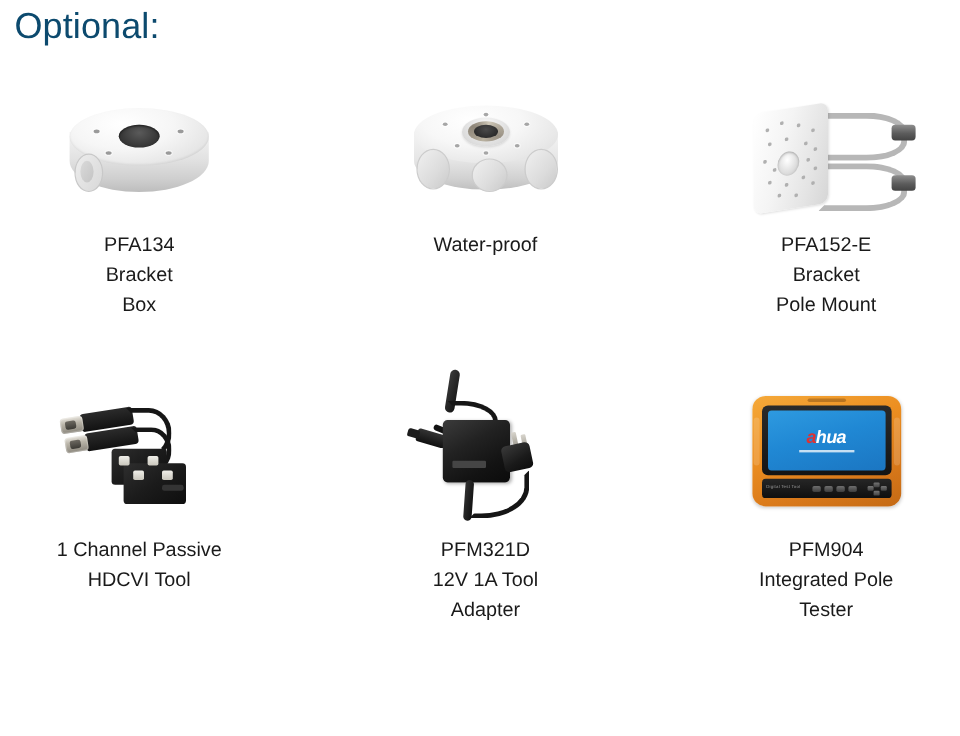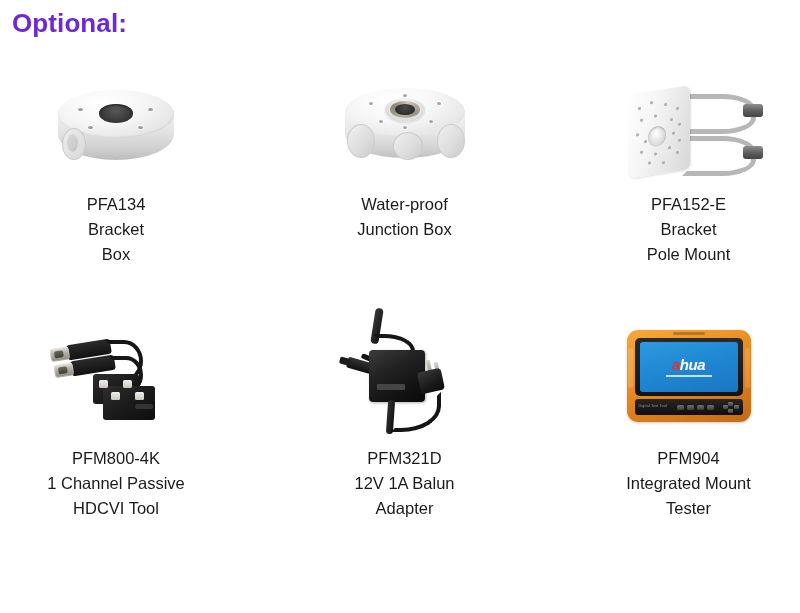--- a/index.html
+++ b/index.html
@@ -12,23 +12,23 @@
     height: 613px;
     position: relative;
     overflow: hidden;
     font-family: "Liberation Sans", sans-serif;
     color: #231f20;
   }
   #page-title {
     position: absolute;
     left: 12px;
     top: 6px;
-    font-size: 26px;
-    font-weight: 700;
-    color: #6d28d9;
+    font-size: 30px;
+    font-weight: 400;
+    color: #0c4a6e;
     letter-spacing: 0.1px;
     line-height: 34px;
   }
   .grid {
     position: absolute;
     left: 0;
     top: 62px;
     width: 800px;
   }
   .row {
@@ -420,21 +420,20 @@
           <div class="scr a1"></div>
             <div class="scr a2"></div>
           <div class="scr a3"></div>
             <div class="scr a4"></div>
           <div class="scr a5"></div>
             <div class="scr a6"></div>
         </div>
       </div>
       <div class="caption">
         <span class="ln">Water-proof</span>
-        <span class="ln">Junction Box</span>
       </div>
     </div>
 
     <div class="cell cell-3">
       <div class="imgwrap box-r1c3">
         <div class="pm">
           <div class="band b1"></div>
           <div class="band b2"></div>
           <div class="plate">
             <div class="ph"></div>
@@ -480,21 +479,20 @@
           <div class="mod m1"></div>
           <div class="mod m2"></div>
           <div class="term t1"></div>
             <div class="term t2"></div>
           <div class="term t3"></div>
             <div class="term t4"></div>
           <div class="slot"></div>
         </div>
       </div>
       <div class="caption">
-        <span class="ln">PFM800-4K</span>
         <span class="ln">1 Channel Passive</span>
         <span class="ln">HDCVI Tool</span>
       </div>
     </div>
 
     <div class="cell cell-2">
       <div class="imgwrap box-r2">
         <div class="psu">
           <div class="cordtop"></div>
           <div class="arc"></div>
@@ -505,21 +503,21 @@
             </div>
           <div class="botcord"></div>
           <div class="acarc"></div>
           <div class="pin pin1"></div>
           <div class="pin pin2"></div>
           <div class="acplug"></div>
         </div>
       </div>
       <div class="caption">
         <span class="ln">PFM321D</span>
-        <span class="ln">12V 1A Balun</span>
+        <span class="ln">12V 1A Tool</span>
         <span class="ln">Adapter</span>
       </div>
     </div>
 
     <div class="cell cell-3">
       <div class="imgwrap box-r2">
         <div class="tst">
           <div class="body">
             <div class="topnotch"></div>
             <div class="grip gl"></div>
@@ -540,20 +538,20 @@
                   <div class="dp dpd"></div>
                 <div class="dp dpl"></div>
                   <div class="dp dpr"></div>
               </div>
             </div>
           </div>
         </div>
       </div>
       <div class="caption">
         <span class="ln">PFM904</span>
-        <span class="ln">Integrated Mount</span>
+        <span class="ln">Integrated Pole</span>
         <span class="ln">Tester</span>
       </div>
     </div>
 
   </div>
 
 </div>
 
 </body></html>

